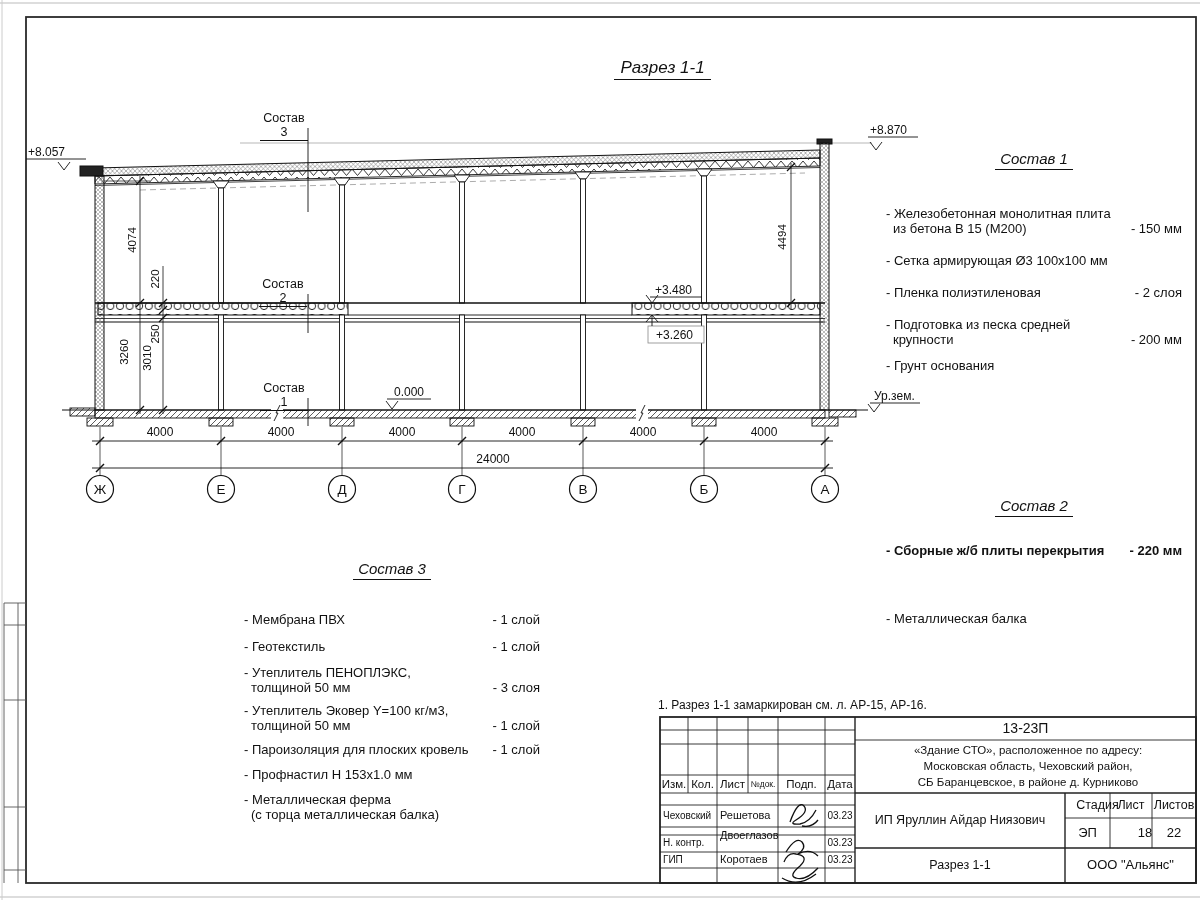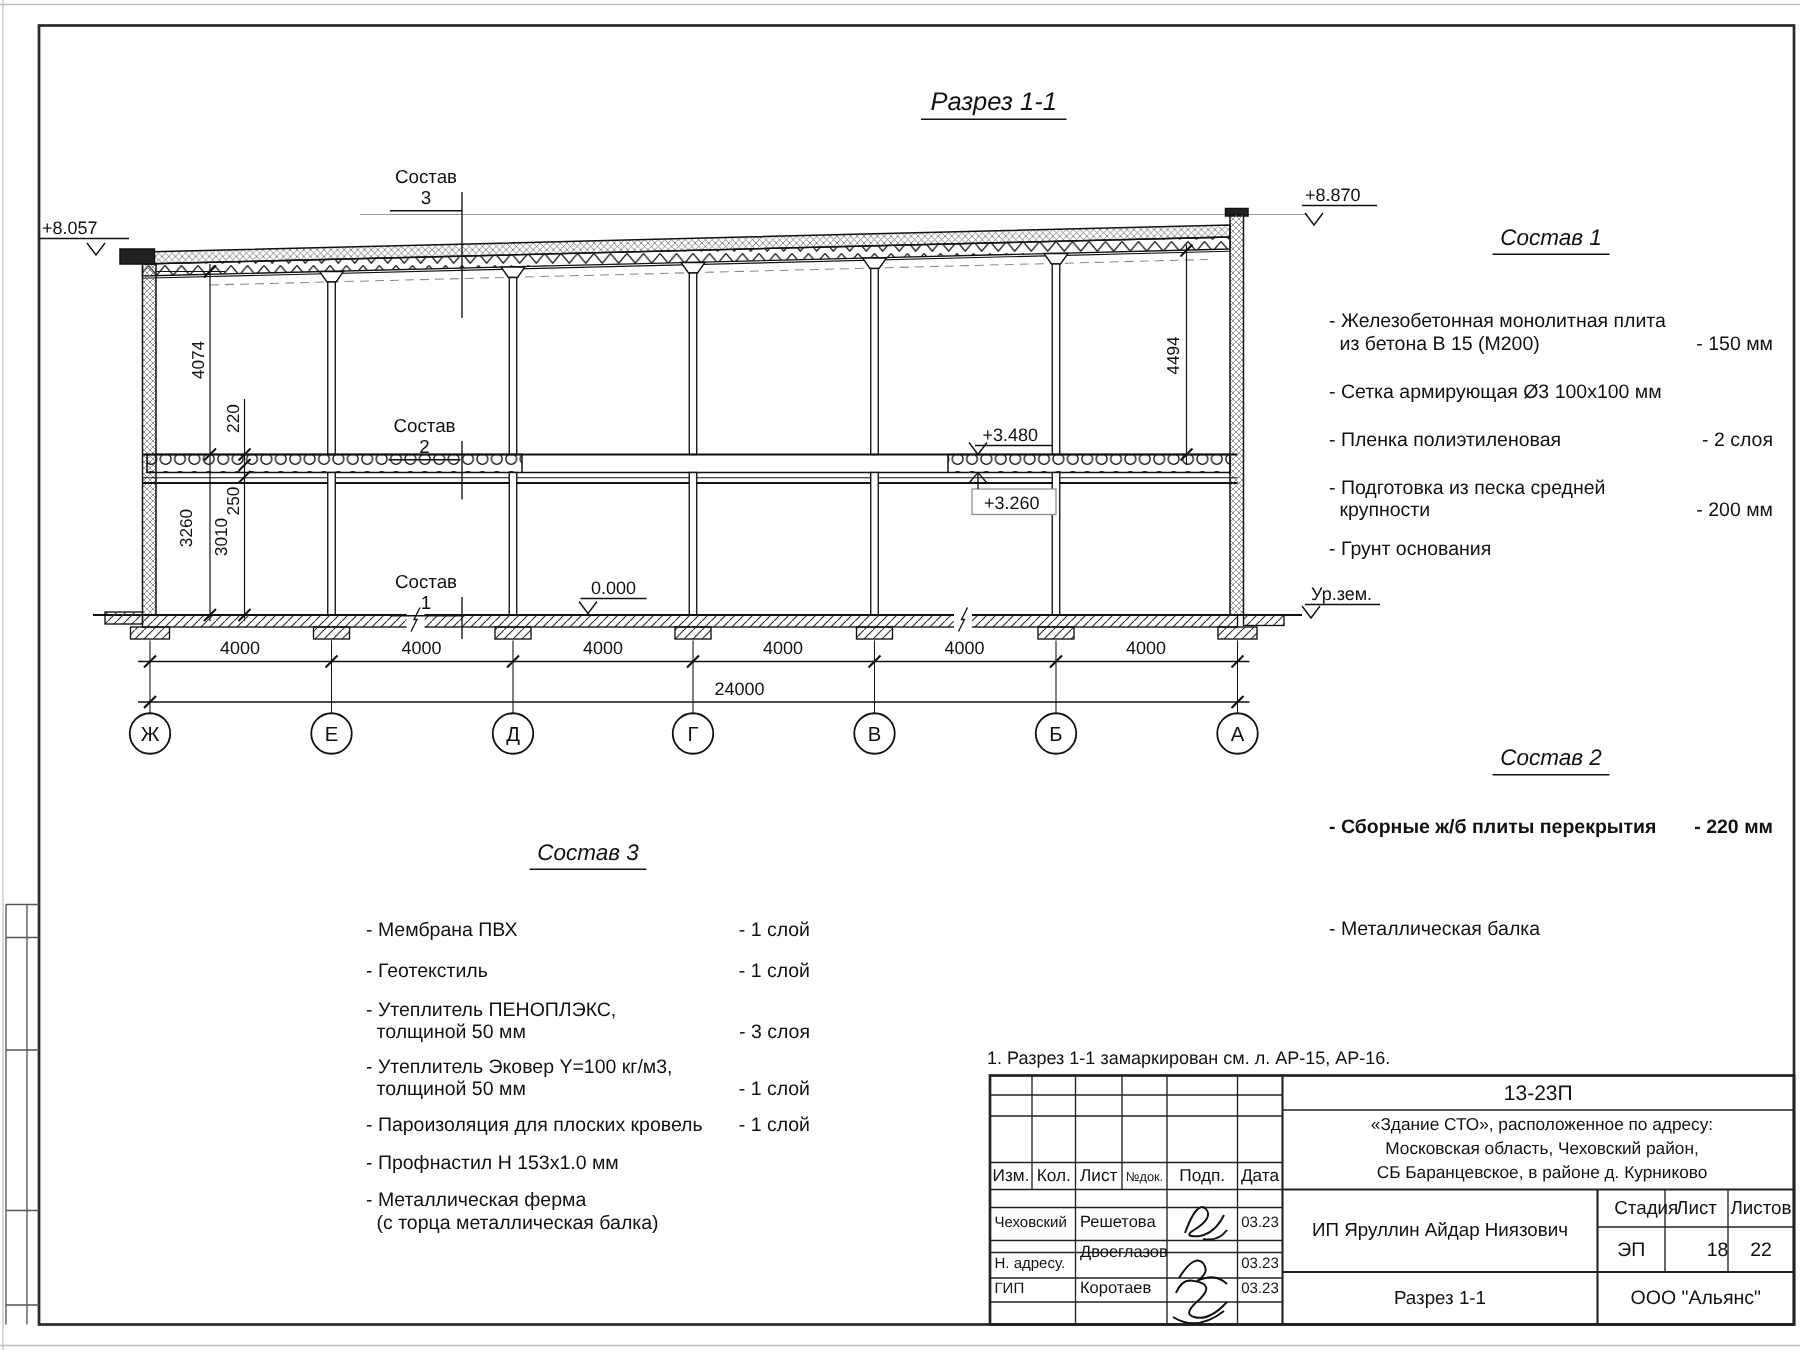--- a/index.html
+++ b/index.html
@@ -404,20 +404,20 @@
 <div class="abs tb" style="left:660px;top:775px;width:28px;height:18px;font-size:11.5px;">Изм.</div>
 <div class="abs tb" style="left:688px;top:775px;width:29px;height:18px;font-size:11.5px;">Кол.</div>
 <div class="abs tb" style="left:717px;top:775px;width:31px;height:18px;font-size:11.5px;">Лист</div>
 <div class="abs tb" style="left:748px;top:775px;width:30px;height:18px;font-size:8.5px;">№док.</div>
 <div class="abs tb" style="left:778px;top:775px;width:47px;height:18px;font-size:11.5px;">Подп.</div>
 <div class="abs tb" style="left:825px;top:775px;width:30px;height:18px;font-size:11.5px;">Дата</div>
 
 <div class="abs tb left" style="left:663px;top:805px;width:52px;height:22px;font-size:10px;">Чеховский</div>
 <div class="abs tb left" style="left:720px;top:805px;width:56px;height:22px;font-size:11px;">Решетова</div>
 <div class="abs tb" style="left:825px;top:805px;width:30px;height:22px;font-size:10px;">03.23</div>
-<div class="abs tb left" style="left:663px;top:835px;width:52px;height:17px;font-size:10px;">Н. адресу.</div>
+<div class="abs tb left" style="left:663px;top:835px;width:52px;height:17px;font-size:10px;">Н. контр.</div>
 <div class="abs tb left" style="left:720px;top:827px;width:58px;height:17px;font-size:11px;text-align:right;">Двоеглазов</div>
 <div class="abs tb" style="left:825px;top:835px;width:30px;height:17px;font-size:10px;">03.23</div>
 <div class="abs tb left" style="left:663px;top:852px;width:52px;height:16px;font-size:10px;">ГИП</div>
 <div class="abs tb left" style="left:720px;top:852px;width:58px;height:16px;font-size:11px;">Коротаев</div>
 <div class="abs tb" style="left:825px;top:852px;width:30px;height:16px;font-size:10px;">03.23</div>
 
 </div>
 
 </body></html>

